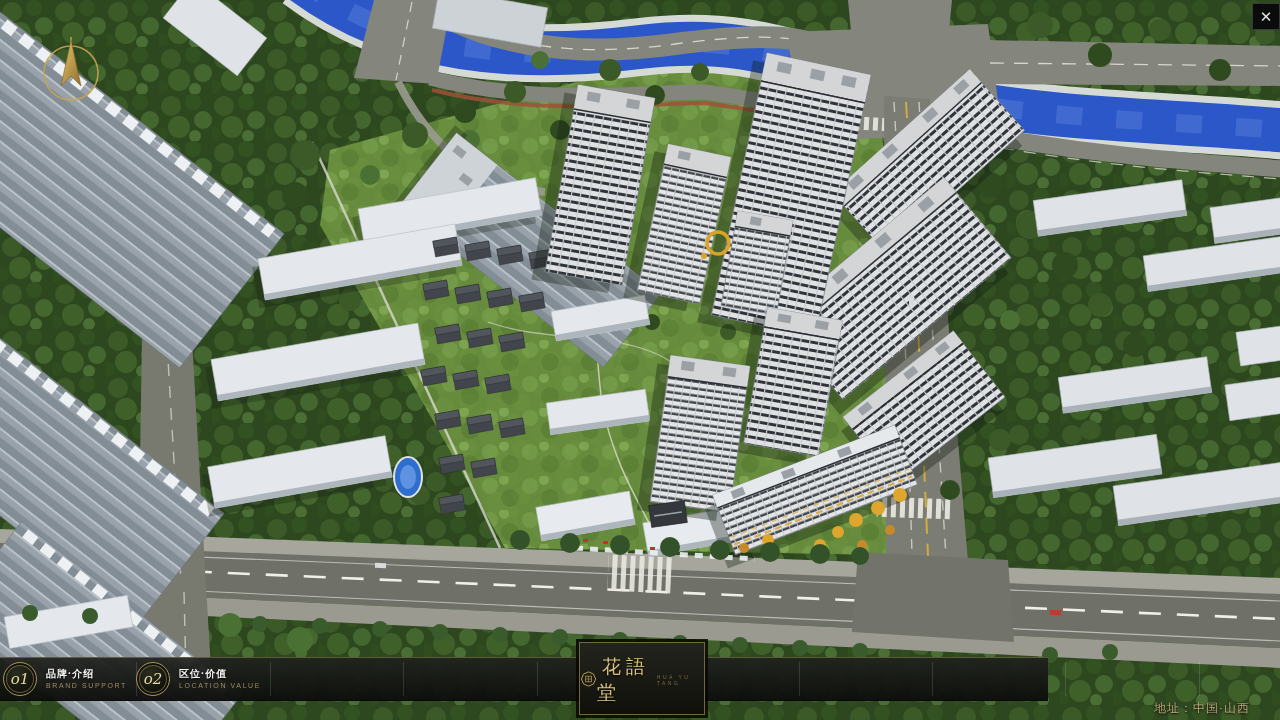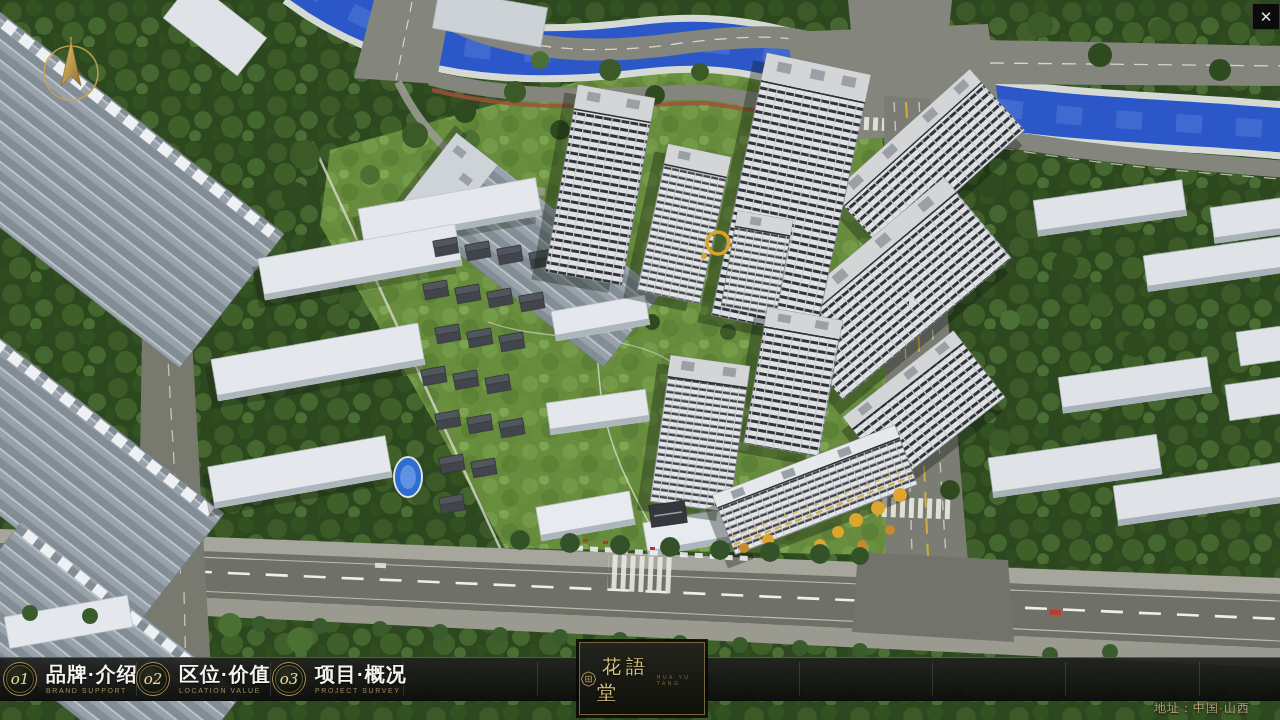--- a/index.html
+++ b/index.html
@@ -9,35 +9,35 @@
 
   
   .compass{position:absolute;left:36px;top:32px;width:70px;height:76px;z-index:4;}
 
   
   .close-btn{position:absolute;left:1252px;top:3px;width:28px;height:27px;z-index:9;
     background:#0b0b0b;border:1px solid #3a3a3a;color:#e4e4e4;font-size:15px;
     line-height:25px;text-align:center;cursor:pointer;padding:0;}
 
   
-  .navbar{position:absolute;left:0;top:657px;width:1280px;height:42px;z-index:6;
+  .navbar{position:absolute;left:0;top:657px;width:1048px;height:42px;z-index:6;
     background:linear-gradient(180deg,rgba(32,34,30,.93),rgba(12,13,11,.96));
     border-top:1px solid rgba(193,176,130,.45);
     border-bottom:1px solid rgba(0,0,0,.7);}
   .vd{position:absolute;top:4px;width:1px;height:34px;background:rgba(255,255,255,.13);}
   .nav-item{position:absolute;top:0;width:134px;height:42px;display:flex;
     align-items:center;gap:9px;cursor:pointer;}
   .medal{width:32px;height:32px;border-radius:50%;flex:0 0 32px;
     border:1.5px solid #a8905a;
     box-shadow:inset 0 0 0 2px #0e100a,inset 0 0 0 3px rgba(171,147,92,.55);
     background:radial-gradient(circle at 40% 32%,#2a2e20,#0c0e09 75%);
     display:flex;align-items:center;justify-content:center;
     font:italic 15px "DejaVu Serif",serif;color:#e9d8a2;}
   .lbl{display:flex;flex-direction:column;line-height:1;}
-  .zh{font-size:20px;font-weight:bold;color:#f4f4f0;letter-spacing:1px;
+  .zh{font-size:10px;font-weight:bold;color:#f4f4f0;letter-spacing:1px;
     text-shadow:0 1px 2px rgba(0,0,0,.9);white-space:nowrap;}
   .en{font-size:7px;color:#a18c5d;letter-spacing:1.6px;margin-top:3px;white-space:nowrap;}
 
   
   .logo{position:absolute;left:579px;top:642px;width:124px;height:71px;z-index:7;
     background:linear-gradient(180deg,#22241d,#0f1009);
     border:1px solid #77663c;box-shadow:0 0 0 3px rgba(6,7,5,.85);
     display:flex;flex-direction:row;align-items:center;justify-content:center;
     cursor:pointer;}
   .logo-title{font-family:"DejaVu Serif",serif;font-size:19px;color:#dac27f;
@@ -590,29 +590,20 @@
   </div>
   <div class="nav-item" style="left:136px">
     <div class="medal">
           <span>o2</span>
         </div>
     <div class="lbl">
           <div class="zh">区位·价值</div>
     <div class="en">LOCATION VALUE</div>
         </div>
   </div>
-  <div class="nav-item" style="left:272px">
-    <div class="medal">
-          <span>o3</span>
-        </div>
-    <div class="lbl">
-          <div class="zh">项目·概况</div>
-    <div class="en">PROJECT SURVEY</div>
-        </div>
-  </div>
 </div>
 
 <div class="logo">
   <svg width="22" height="22" viewBox="0 0 24 24">
     <polygon points="12,2 19,5 22,12 19,19 12,22 5,19 2,12 5,5" fill="none" stroke="#c3a55e" stroke-width="1.3"></polygon>
     <rect x="8" y="8" width="8" height="8" fill="none" stroke="#c3a55e" stroke-width="1"></rect>
     <line x1="12" y1="8" x2="12" y2="16" stroke="#c3a55e" stroke-width=".8"></line>
     <line x1="8" y1="12" x2="16" y2="12" stroke="#c3a55e" stroke-width=".8"></line>
   </svg>
   <div class="logo-title">花語堂</div>

